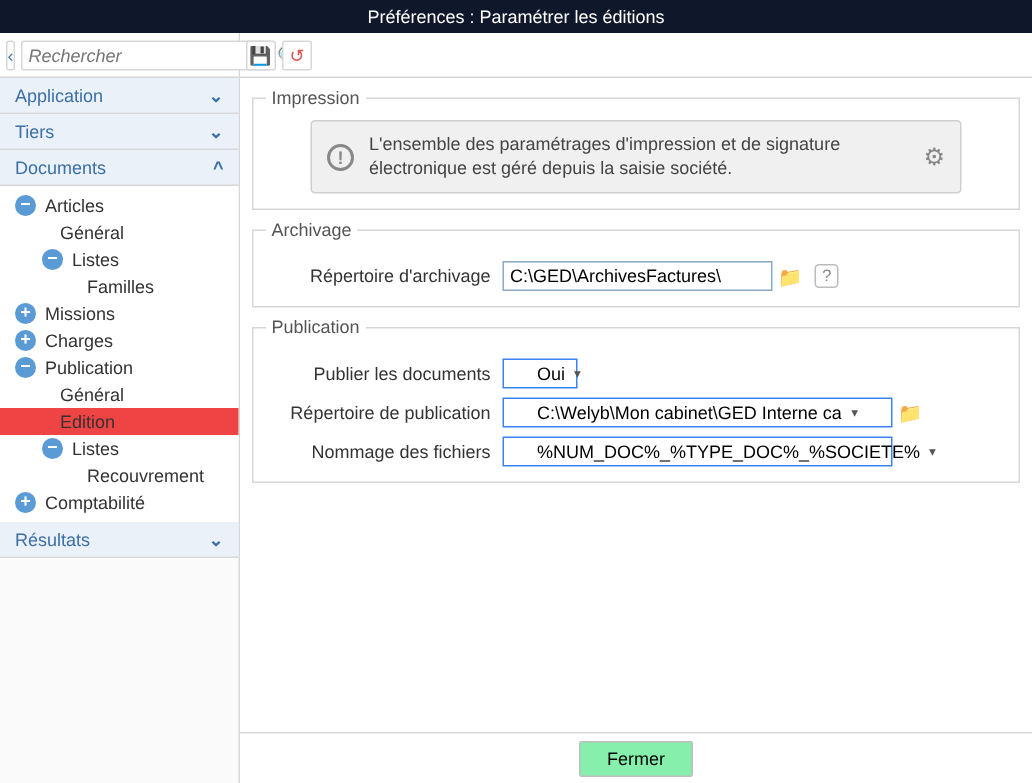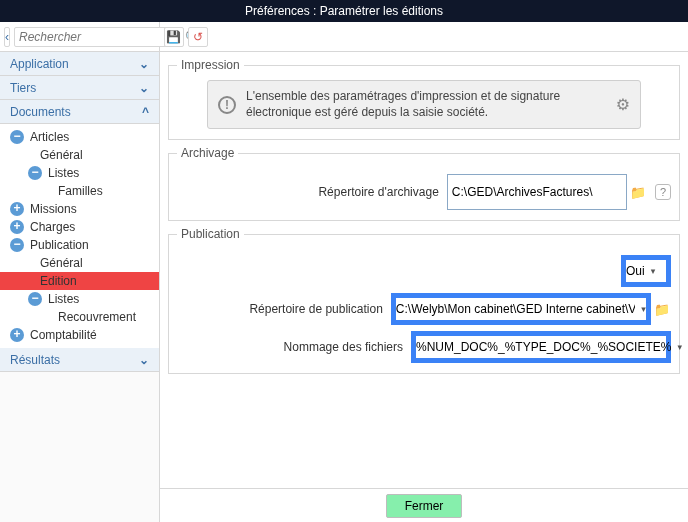--- a/index.html
+++ b/index.html
@@ -39,27 +39,27 @@
 
 .pane { flex:1; padding:0 8px 8px 8px; overflow:auto; }
 fieldset { border:1px solid #d7d7d7; margin-top:6px; padding:8px 8px 10px 8px; }
 legend { color:#555; padding:0 4px; font-size:12px; }
 
 .alertbox { background:#f0f0f0; border:1px solid #cfcfcf; border-radius:3px; padding:8px 10px; display:flex; align-items:center; gap:10px; margin:0 30px;}
 .alert-icon { width:18px;height:18px;border-radius:50%;border:2px solid #888;color:#888;display:flex;align-items:center;justify-content:center;font-weight:bold;}
 .alertbox .txt { flex:1; color:#444; line-height:1.3; }
 .cfg-icon { color:#888; font-size:16px;}
 
-.form-row { display:flex; align-items:center; margin-top:6px;justify-content:flex-end; }
+.form-row { display:flex; align-items:center; margin-top:6px; }
 .form-row label { width: 150px; text-align:right; margin-right:8px; color:#333;}
-.text-input { height:36px; border:1px solid #8aa8c6; padding:0 4px; background:#fff;}
+.text-input { height:20px; border:1px solid #8aa8c6; padding:0 4px; background:#fff;}
 .w180 { width:180px; }
 .folder-ic { color:#e0a030; margin-left:4px; font-size:13px; }
 .help-ic { display:inline-flex;width:16px;height:16px;border:1px solid #bbb;border-radius:3px;align-items:center;justify-content:center;color:#888;margin-left:8px;font-size:11px;}
-.select { height:32px; border:5px solid #3b82f6; background:#fff; display:flex; align-items:center; padding:0 0; cursor:pointer;}
+.select { height:20px; border:1px solid #3b82f6; background:#fff; display:flex; align-items:center; padding:0 22px; cursor:pointer;}
 .select .caret { margin-left:6px; color:#555; font-size:9px;}
 .w50 { width:50px; }
 .w260 { width:260px; }
 
 .footer { height:34px; border-top:1px solid #d7d7d7; display:flex; align-items:center; justify-content:center; }
 .close-btn { padding:4px 18px; border:1px solid #bdbdbd; background:#86efac; cursor:pointer; border-radius:2px;}
 </style>
 </head>
 <body>
 
@@ -178,20 +178,21 @@
           <label>Répertoire d'archivage</label>
           <input class="text-input w180" value="C:\GED\ArchivesFactures\" style="">
           <span class="folder-ic">📁</span>
           <span class="help-ic">?</span>
         </div>
       </fieldset>
 
       <fieldset>
         <legend>Publication</legend>
         <div class="form-row">
+          <label>Publier les documents</label>
           <div class="select w50">
             <span>Oui</span>
             <span class="caret">▾</span>
           </div>
         </div>
         <div class="form-row">
           <label>Répertoire de publication</label>
           <div class="select w260">
             <span style="flex:1;overflow:hidden;white-space:nowrap">C:\Welyb\Mon cabinet\GED Interne cabinet\Ventes</span>
             <span class="caret">▾</span>

